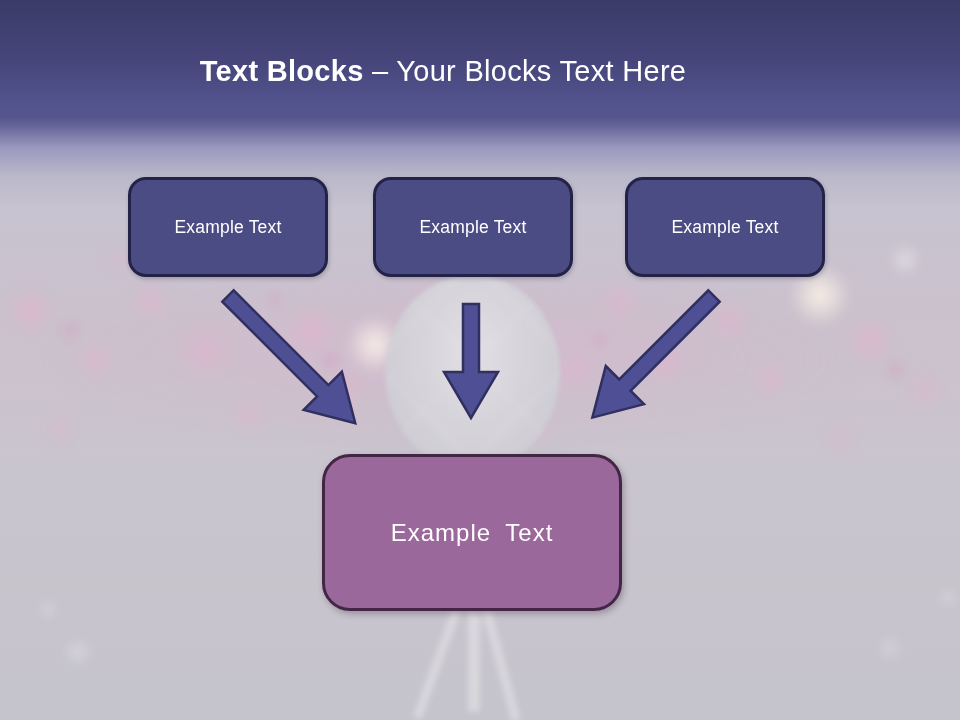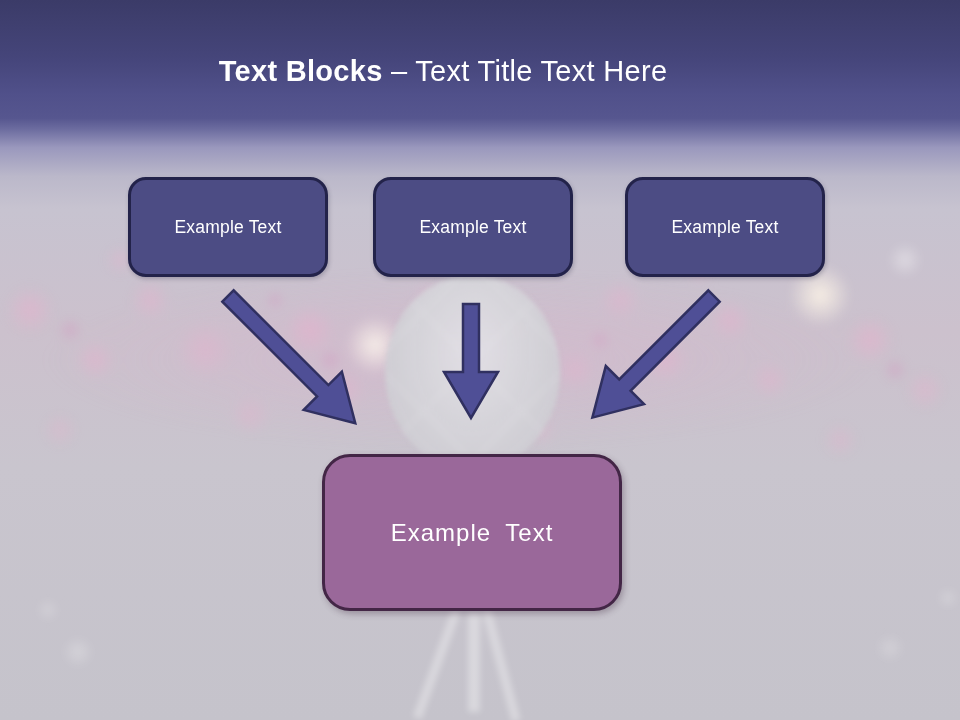--- a/index.html
+++ b/index.html
@@ -100,21 +100,21 @@
 
   <div class="bokeh"></div>
   <div class="mic-head"></div>
   <div class="mic-stand">
     <div class="leg leg-mid"></div>
     <div class="leg leg-left"></div>
     <div class="leg leg-right"></div>
   </div>
 
   <div class="title-wrap">
-    <div class="slide-title"><span class="t-bold">Text Blocks</span><span class="t-rest"> – Text Title Text Here</span></div>
+    <div class="slide-title"><span class="t-bold">Text Blocks</span><span class="t-rest"> – Your Blocks Text Here</span></div>
   </div>
 
   <div class="tbox tbox-1">
     <span>Example Text</span>
   </div>
   <div class="tbox tbox-2">
     <span>Example Text</span>
   </div>
   <div class="tbox tbox-3">
     <span>Example Text</span>

